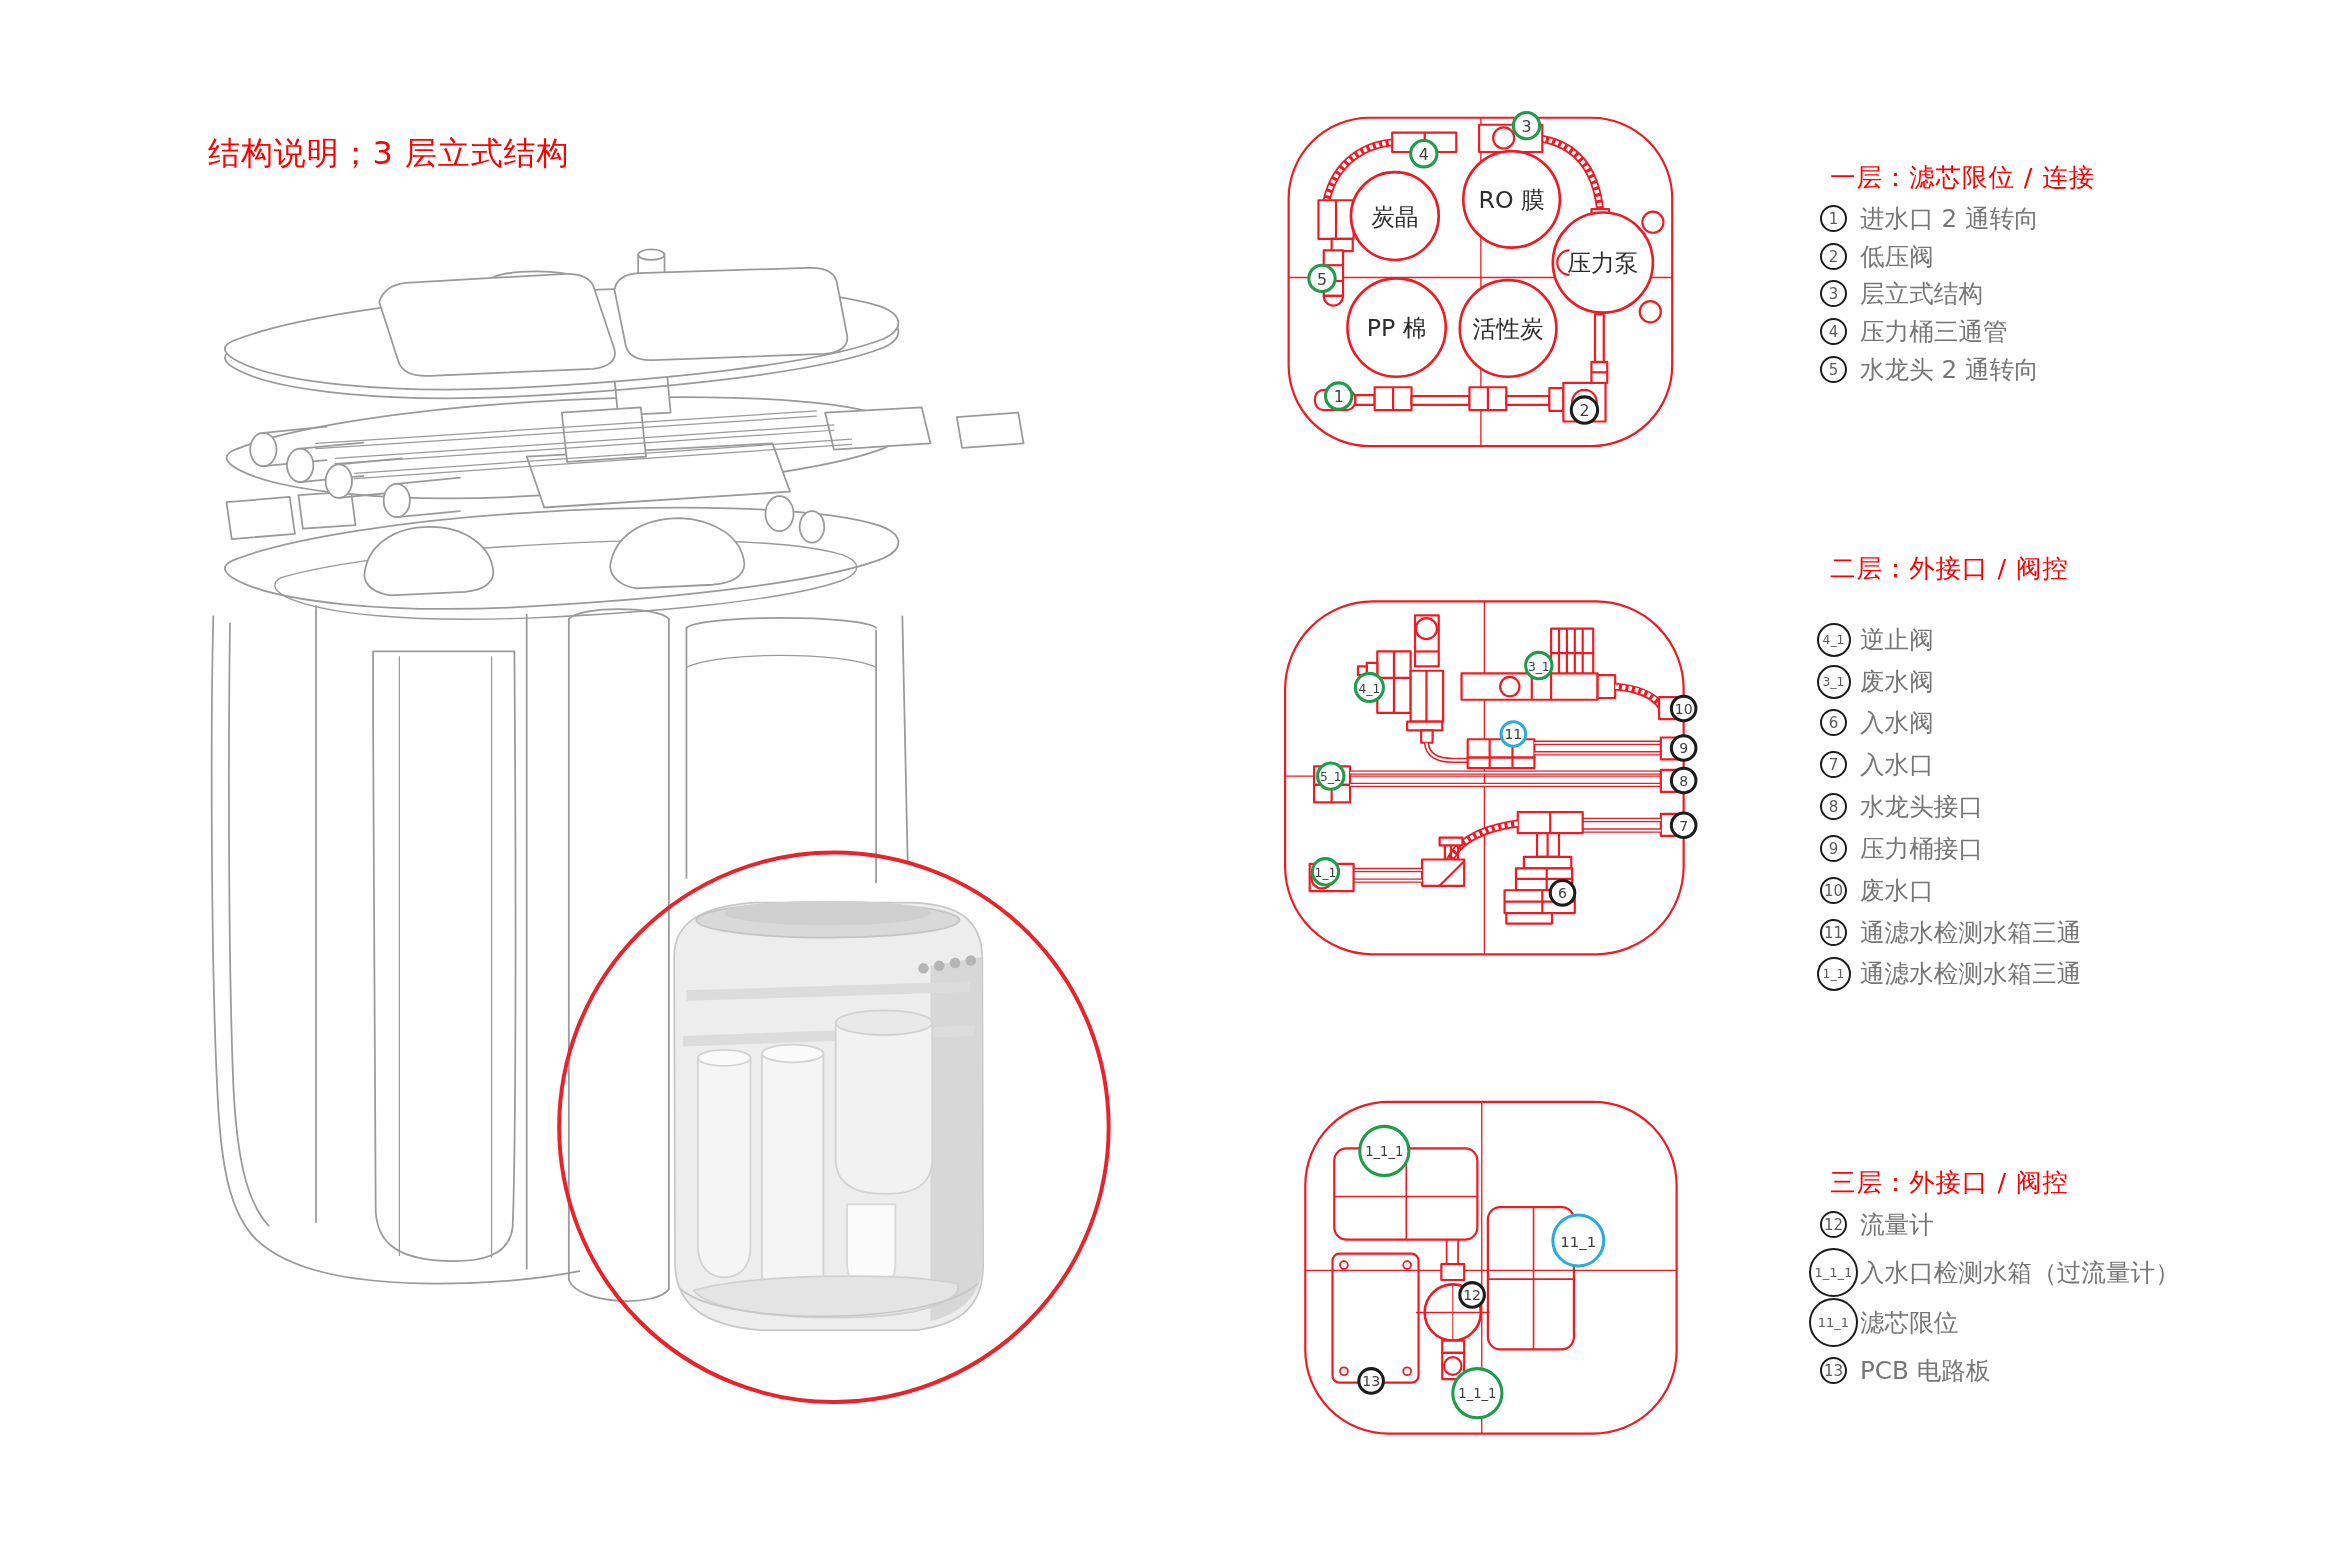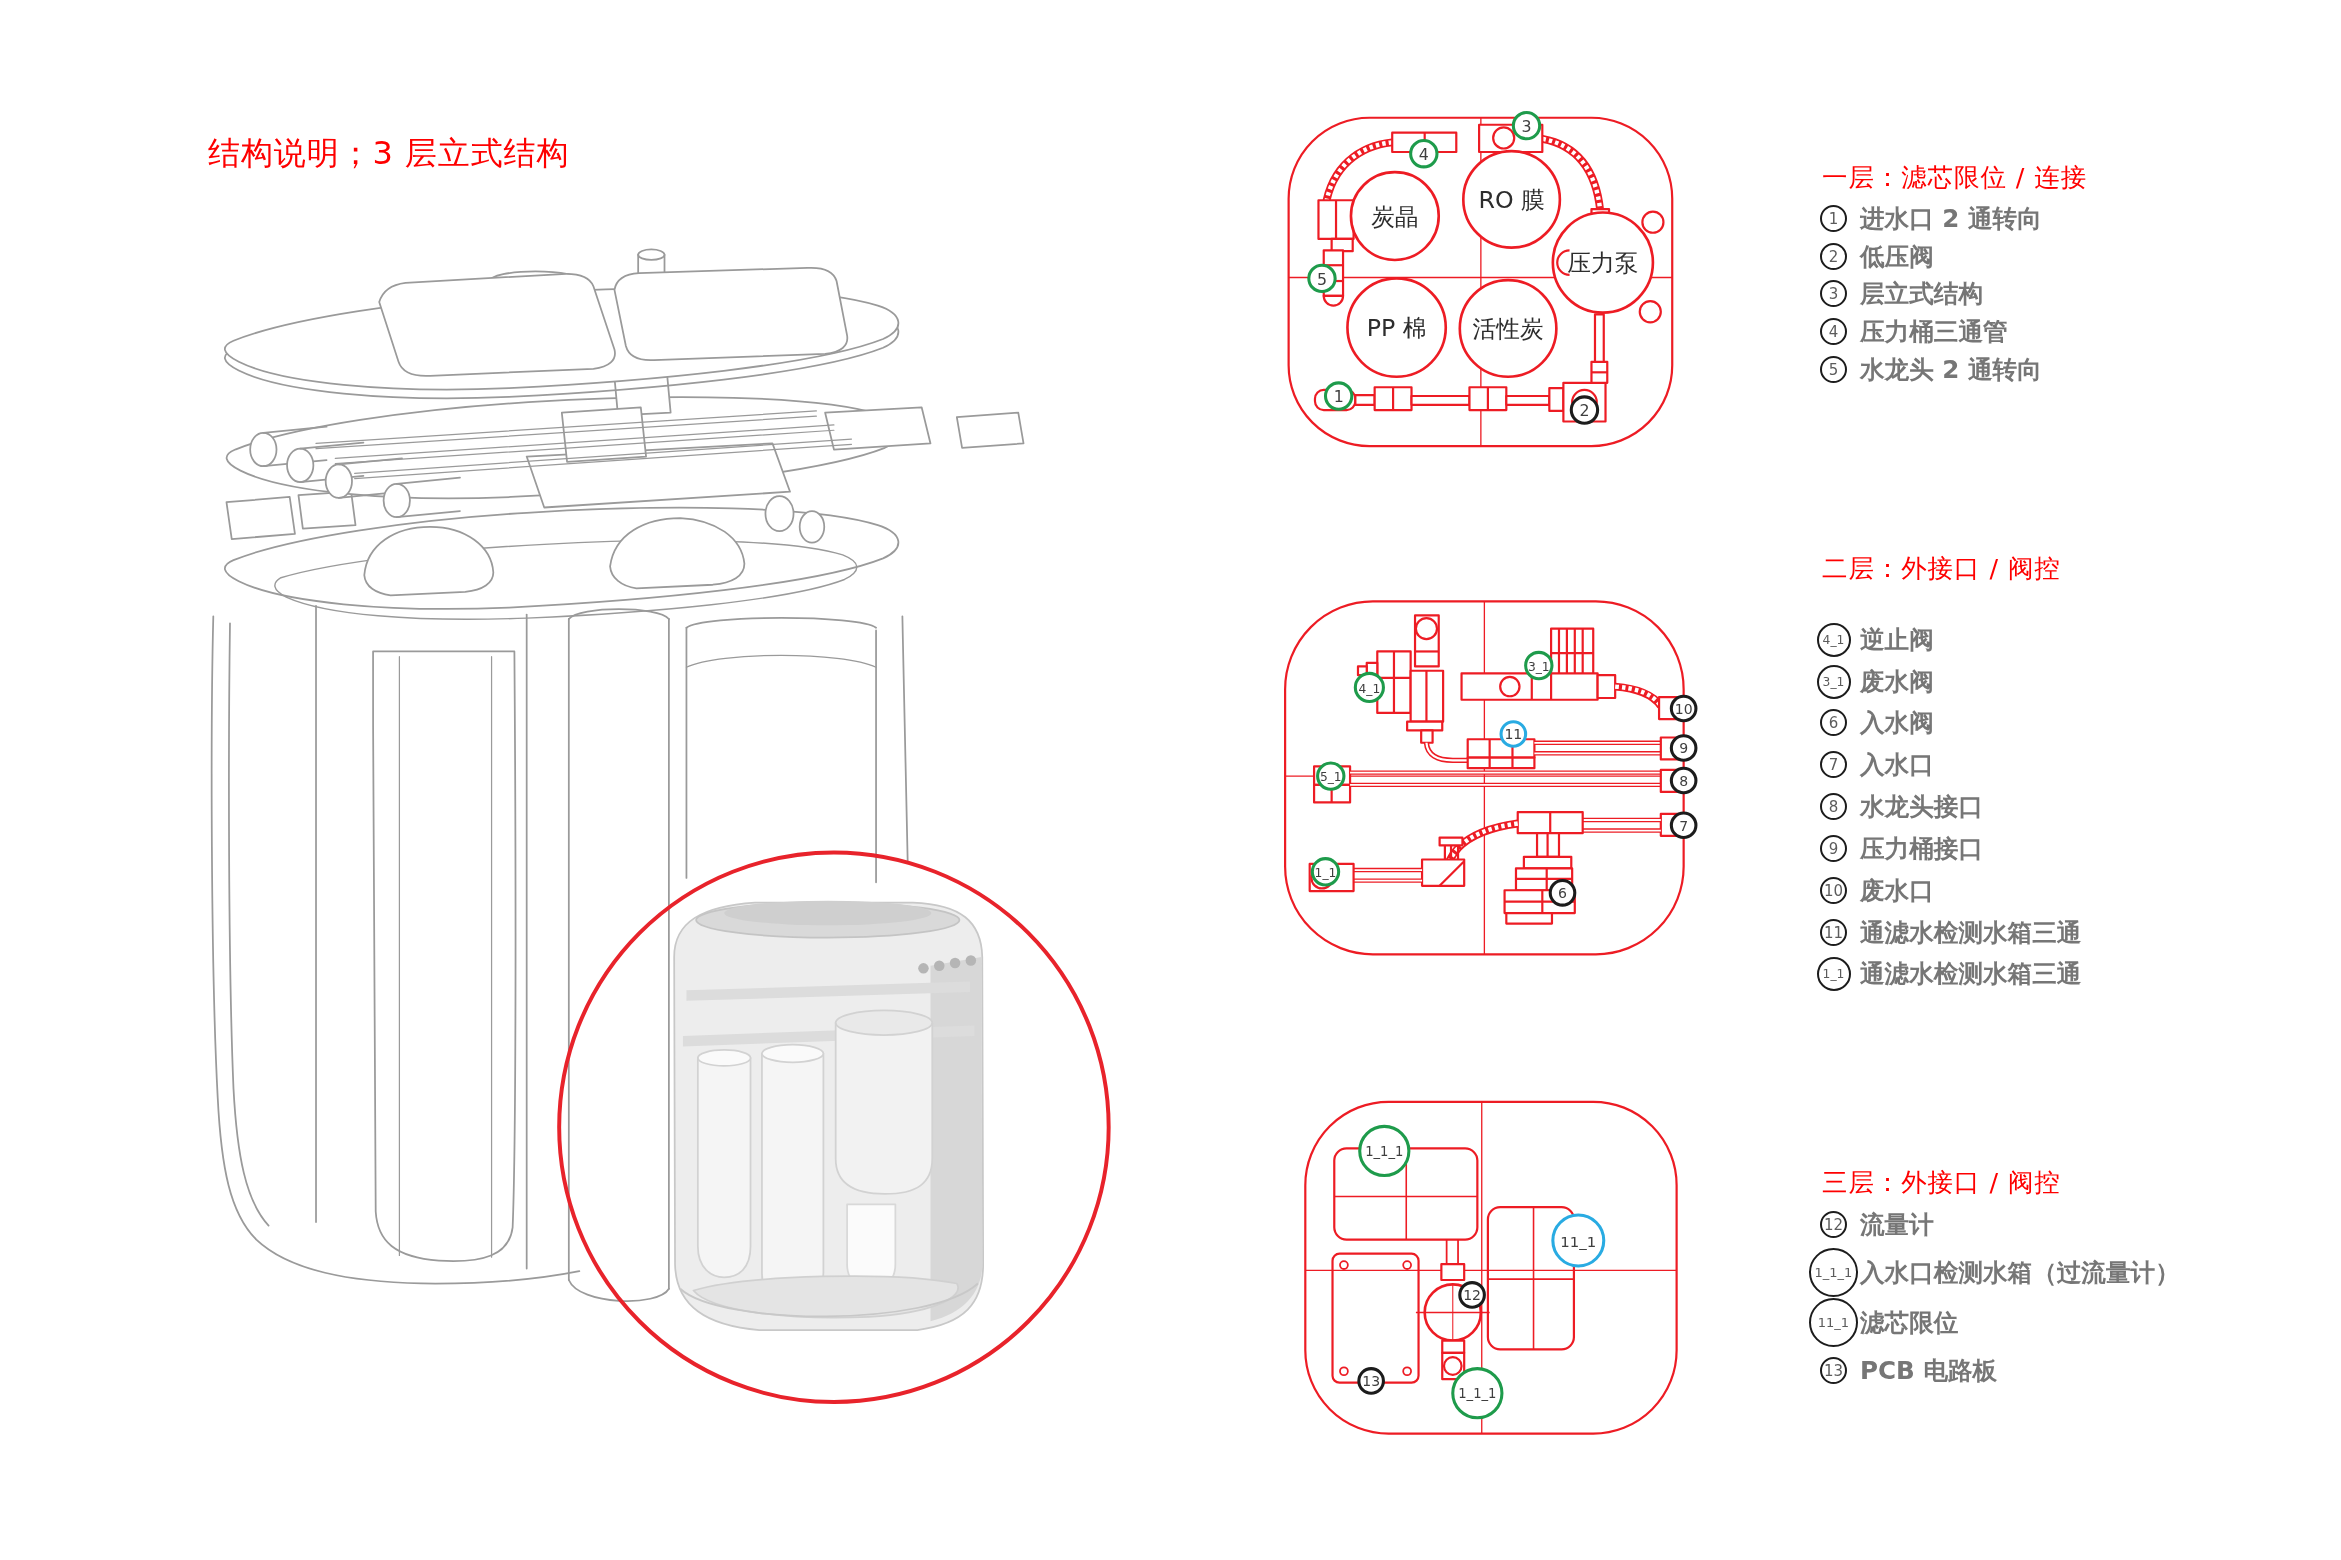--- a/index.html
+++ b/index.html
@@ -6,30 +6,30 @@
   body{width:2342px;height:1561px;position:relative;overflow:hidden;
        font-family:"DejaVu Sans","Liberation Sans",sans-serif;}
   #stage{position:absolute;left:0;top:0;width:2342px;height:1561px;}
   svg{position:absolute;left:0;top:0;}
   svg text{font-family:"DejaVu Sans","Liberation Sans",sans-serif;}
 
   .page-title{position:absolute;left:208px;top:132px;font-size:32px;
               color:#fe0000;letter-spacing:0.9px;white-space:nowrap;}
 
   .legend{position:absolute;width:492px;}
-  .legend-title{position:absolute;left:15px;top:11.4px;font-size:25.5px;color:#fe0000;
+  .legend-title{position:absolute;left:23px;top:11.4px;font-size:25.5px;color:#fe0000;
                 letter-spacing:0.9px;white-space:nowrap;}
   .legend-row{position:absolute;left:0;height:49px;display:flex;align-items:center;}
   .badge-slot{width:53px;display:flex;justify-content:center;align-items:center;flex:0 0 53px;}
   .badge{display:flex;align-items:center;justify-content:center;border:2.6px solid #1c1c1c;
          border-radius:50%;background:#fff;color:#5c5c5c;box-sizing:border-box;}
   .b30{width:27px;height:27px;font-size:15px;}
   .b38{width:34px;height:34px;font-size:12.3px;letter-spacing:0;}
   .b56{width:49px;height:49px;font-size:13px;}
-  .legend-label{font-size:24.6px;color:#767676;white-space:nowrap;margin-left:0px;font-weight:bold;}
+  .legend-label{font-size:24.6px;color:#767676;white-space:nowrap;margin-left:0px;}
 </style>
 </head>
 <body>
 
 <div id="stage">
 
 <div class="page-title">结构说明；3 层立式结构</div>
 
 <svg width="2342" height="1561" viewBox="0 0 2668 1778">
 

